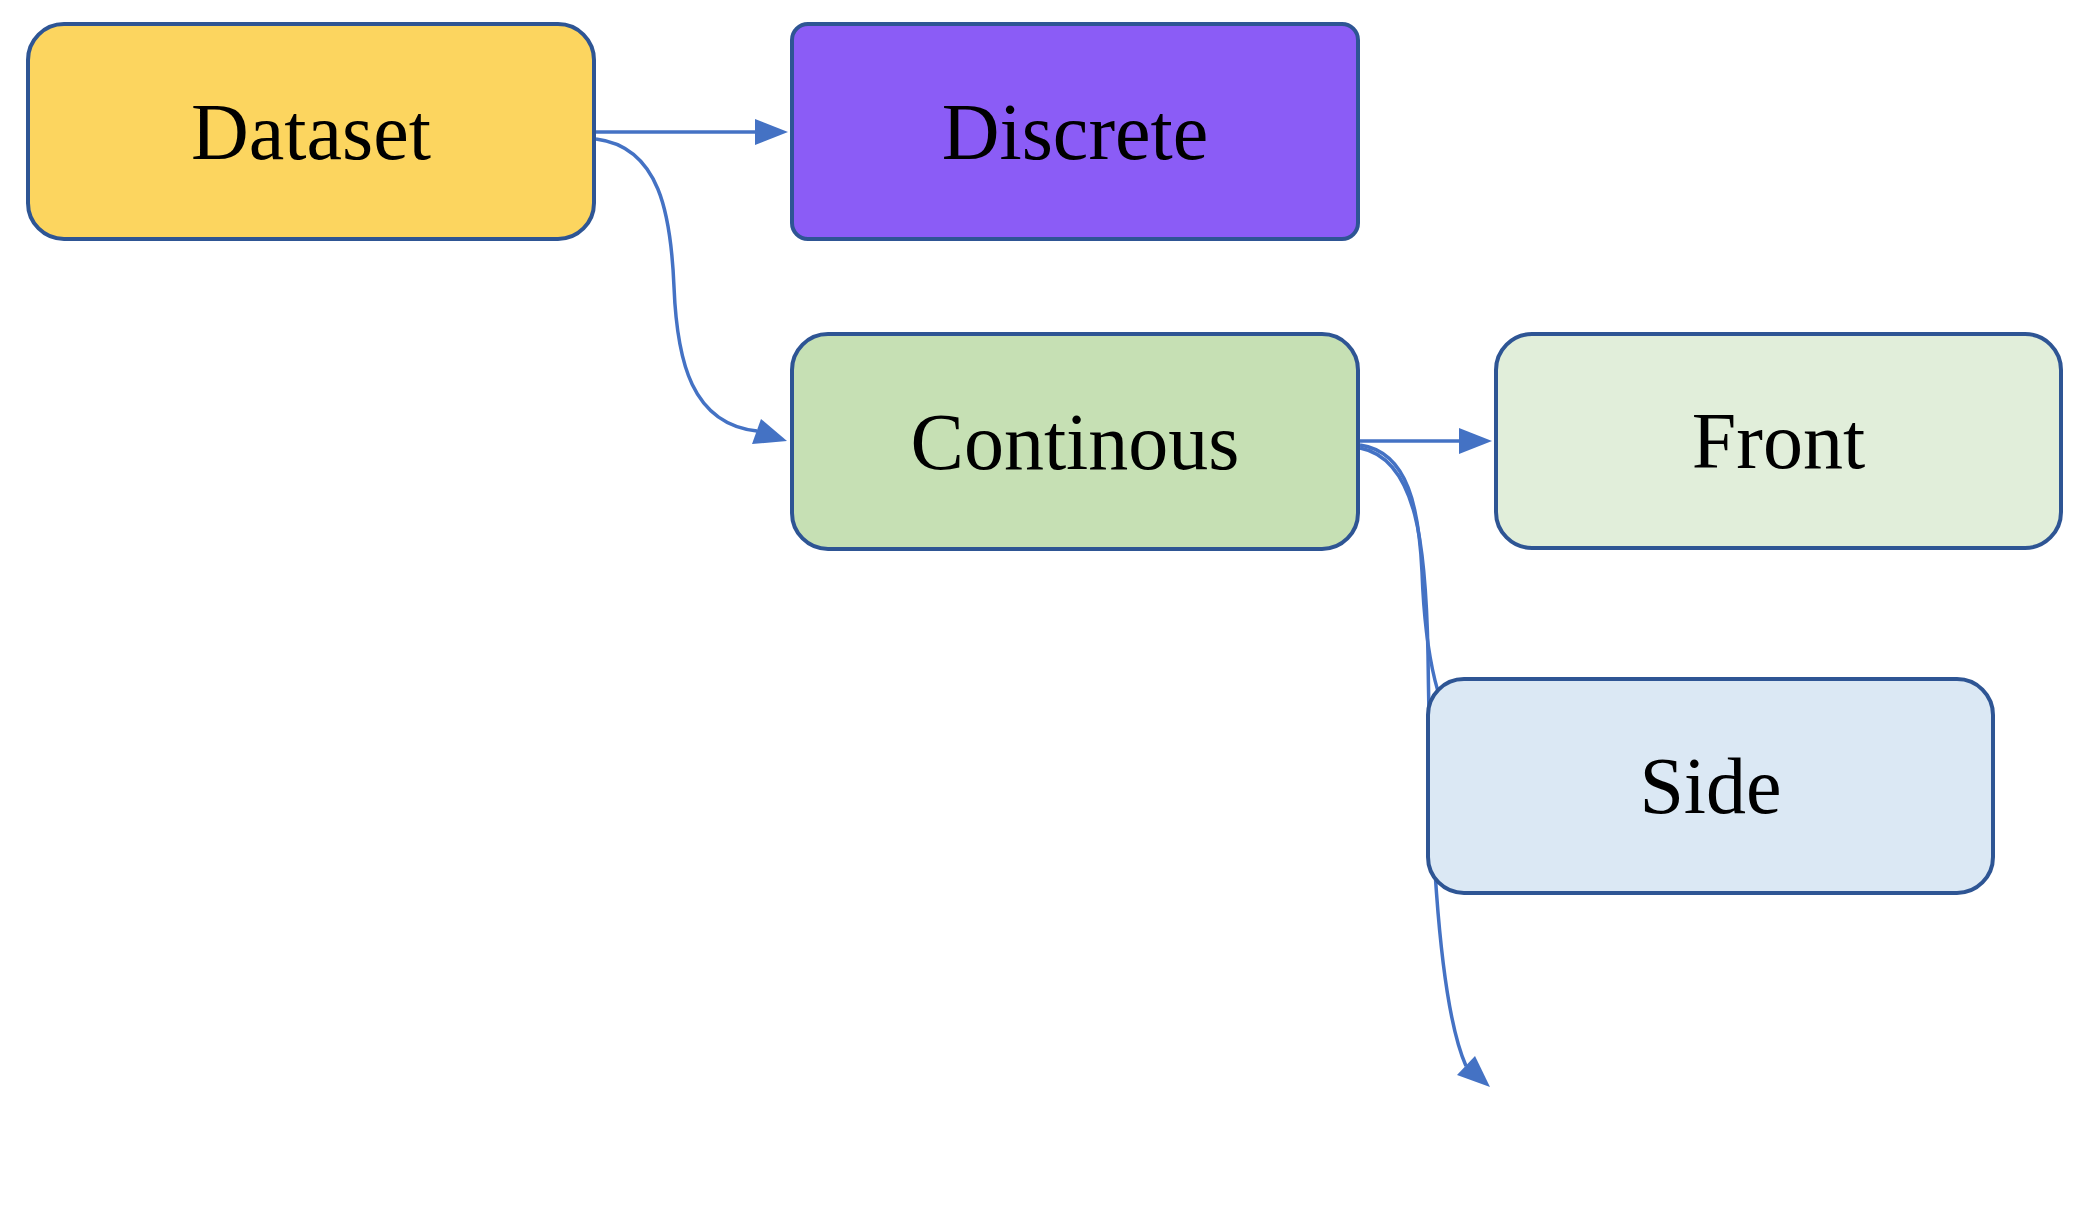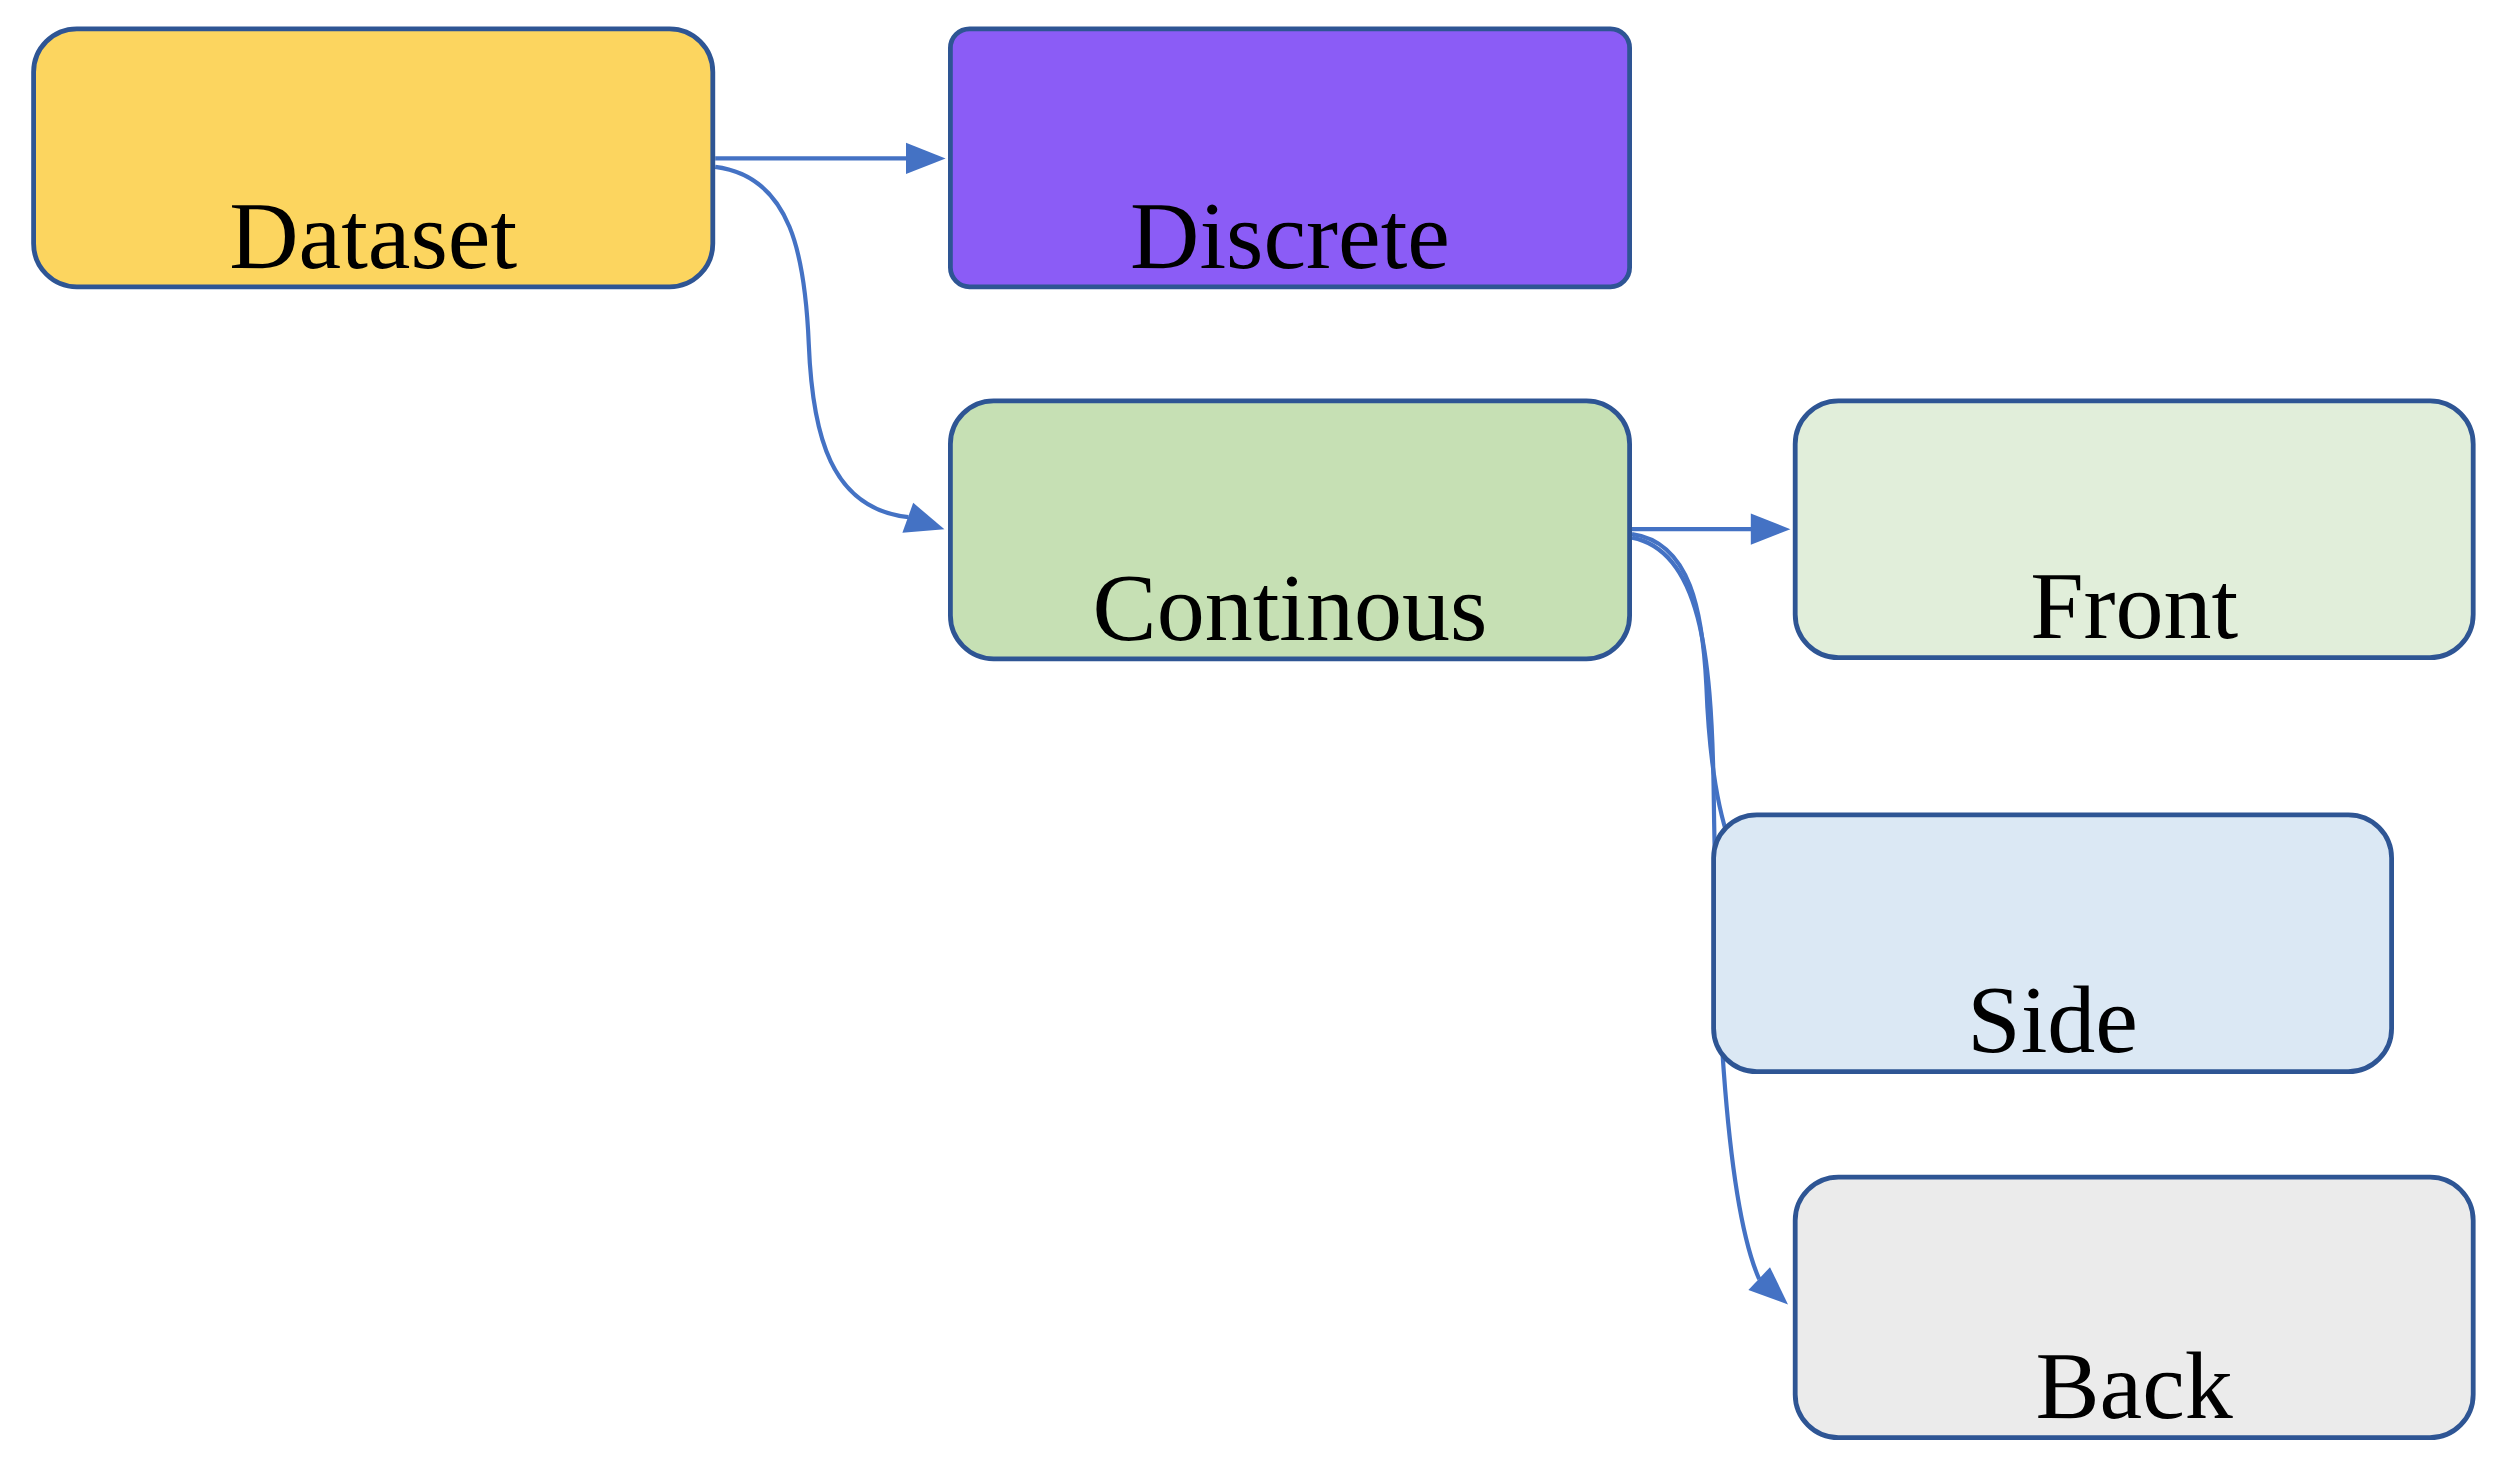--- a/index.html
+++ b/index.html
@@ -34,21 +34,21 @@
     fill: var(--connector);
     stroke: none;
   }
   .node {
     position: absolute;
     width: 570px;
     height: 219px;
     border: 4.5px solid var(--node-border);
     border-radius: 38px;
     display: flex;
-    align-items: flex-end;
+    align-items: center;
     justify-content: center;
   }
   .node .label {
     font-size: 80px;
     line-height: 1;
     color: var(--label-text);
     white-space: nowrap;
   }
   
   .n-dataset   { left: 26px;   top: 22px;  }
@@ -94,17 +94,14 @@
   </div>
 
   <div class="node n-continous" style="background-color: rgb(198, 224, 180);">
     <span class="label">Continous</span>
   </div>
 
   <div class="node n-side" style="background-color: rgb(219, 232, 244);">
     <span class="label">Side</span>
   </div>
 
-  <div class="node n-back" style="background-color: rgb(235, 235, 235);">
-    <span class="label">Back</span>
-  </div>
 
 </div>
 
 </body></html>

